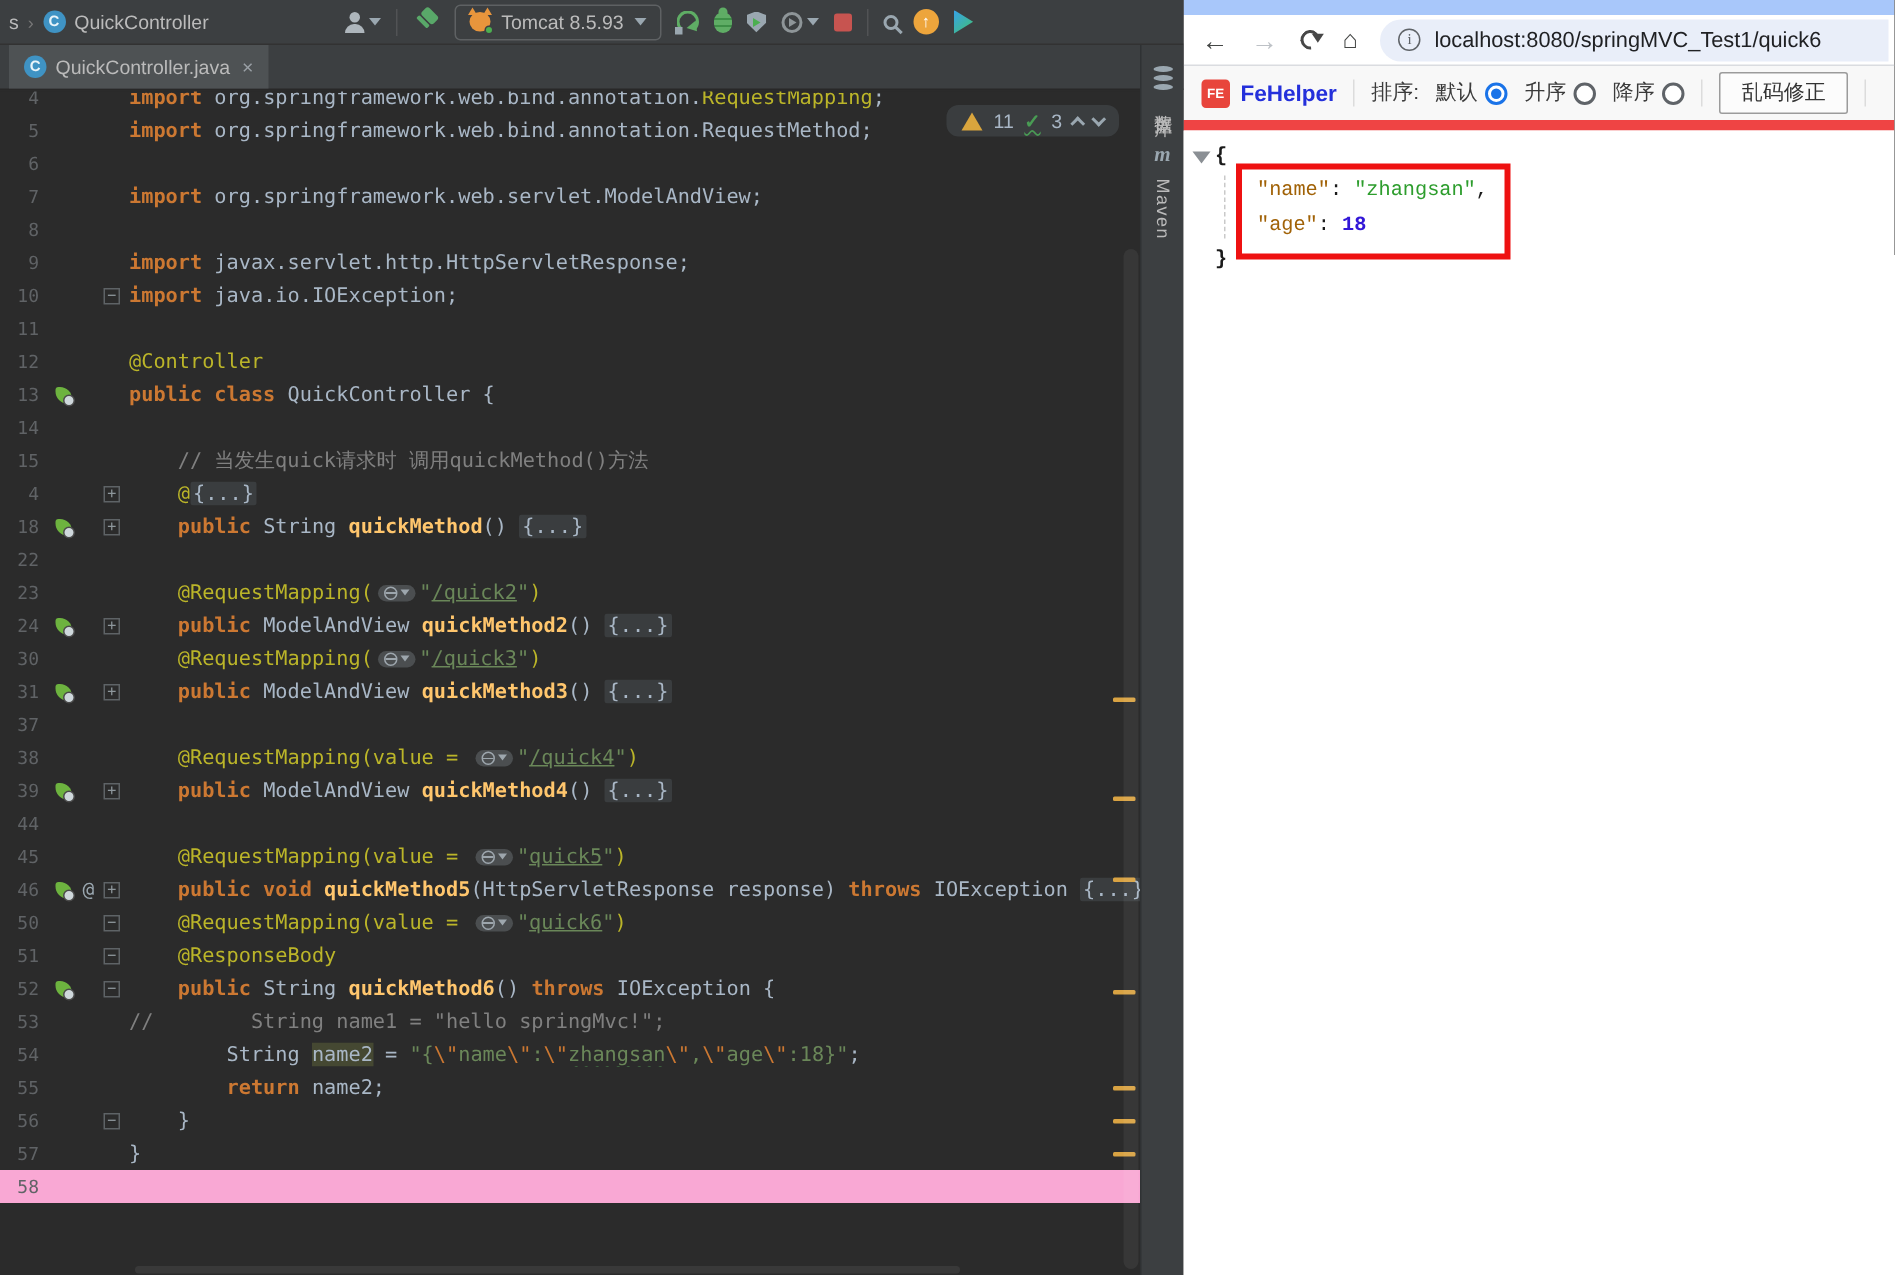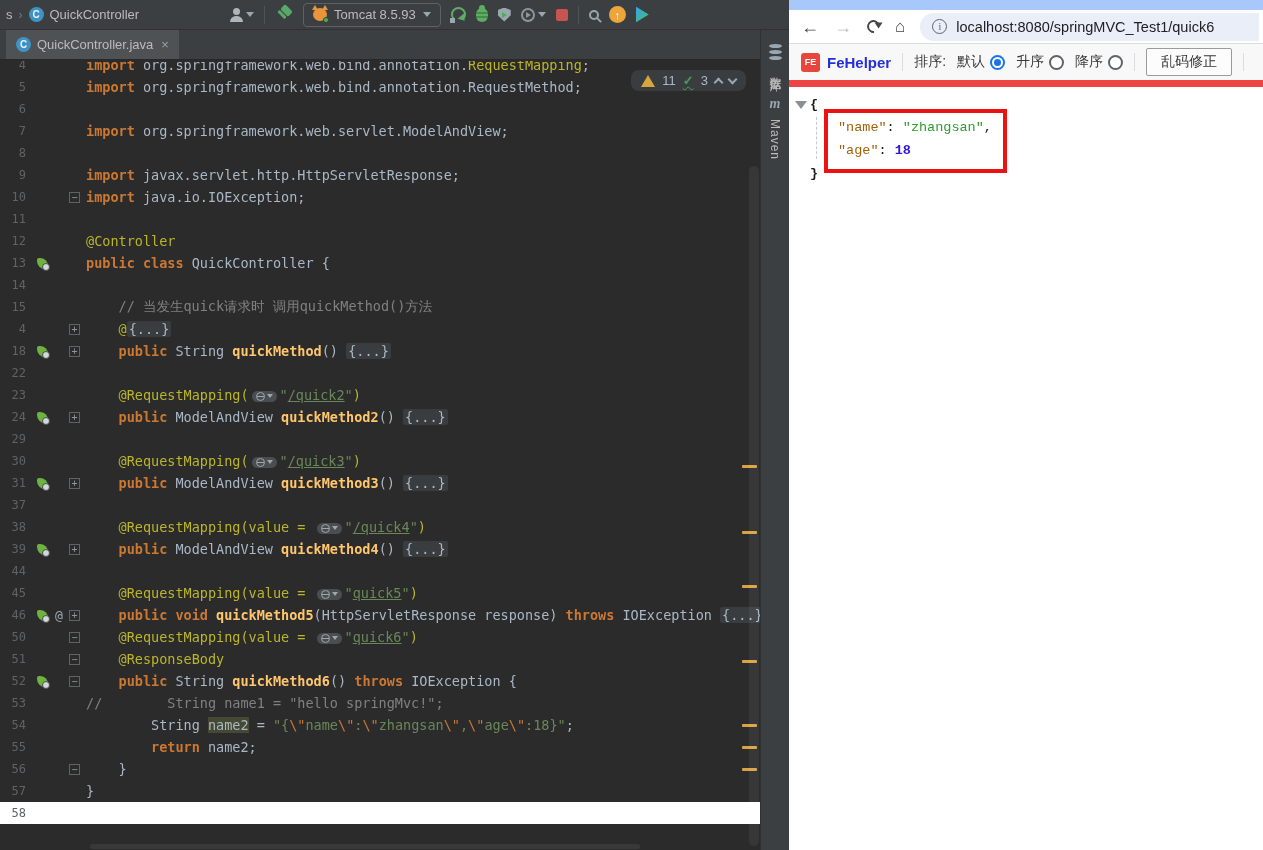--- a/index.html
+++ b/index.html
@@ -45,21 +45,21 @@
 
   .tabbar { height:30px; background:#3C3F41; display:flex; align-items:stretch; border-bottom:1px solid #282828; padding-left:6px; }
   .tab { display:flex; align-items:center; gap:6px; background:#4E5254; padding:0 10px; color:#BBBBBB; font-size:13px; }
   .tab-close { color:#9AA0A6; font-size:13px; margin-left:2px; }
   .tab-close::before { content:"×"; }
 
   
   .editor { position:absolute; left:0; top:61px; right:29px; bottom:0; background:#2B2B2B; overflow:hidden; }
   #code-lines { margin-top:-7px; }
   .code-row { height:22px; display:flex; align-items:center; white-space:pre; font-family:"DejaVu Sans Mono", monospace; font-size:13.5px; overflow:hidden; }
-  .code-row.current { background:#ffffff; }
+  .code-row.current { background:#f9a8d4; }
   .ln { width:26px; flex:none; text-align:right; color:#606366; font-size:12px; }
   .g { flex:none; display:flex; align-items:center; justify-content:center; }
   .g1 { width:20px; margin-left:6px; } .g2 { width:14px; } .g3 { width:17px; margin-right:3px; }
   .spring-icon { width:11px; height:11px; background:#6DB33F; border-radius:2px 8px 2px 8px; position:relative; }
   .spring-icon::after { content:""; position:absolute; right:-2px; bottom:-2px; width:6px; height:6px; border-radius:50%; background:#CFD8DC; border:1px solid #4A4A4A; }
   .at-icon { color:#9AA7B0; font-size:13px; }
   .foldbox { width:11px; height:11px; border:1px solid #5E6366; color:#8E979C; font-size:10px; line-height:9px; text-align:center; background:#2B2B2B; }
   .codeline { flex:1; overflow:hidden; }
   .tk-kw { color:#CC7832; font-weight:bold; }
   .tk-id { color:#A9B7C6; }
@@ -196,21 +196,20 @@
           <div class="code-row"><span class="ln">11</span><span class="g g1"></span><span class="g g2"></span><span class="g g3"></span><span class="codeline"></span></div>
           <div class="code-row"><span class="ln">12</span><span class="g g1"></span><span class="g g2"></span><span class="g g3"></span><span class="codeline"><span class="tk-ann">@Controller</span></span></div>
           <div class="code-row"><span class="ln">13</span><span class="g g1"><span class="spring-icon"></span></span><span class="g g2"></span><span class="g g3"></span><span class="codeline"><span class="tk-kw">public class</span><span class="tk-id"> QuickController {</span></span></div>
           <div class="code-row"><span class="ln">14</span><span class="g g1"></span><span class="g g2"></span><span class="g g3"></span><span class="codeline"></span></div>
           <div class="code-row"><span class="ln">15</span><span class="g g1"></span><span class="g g2"></span><span class="g g3"></span><span class="codeline"><span class="tk-cmt">    // 当发生quick请求时 调用quickMethod()方法</span></span></div>
           <div class="code-row"><span class="ln">4</span><span class="g g1"></span><span class="g g2"></span><span class="g g3"><span class="foldbox">+</span></span><span class="codeline"><span class="tk-id">    </span><span class="tk-ann">@</span><span class="tk-fold">{...}</span></span></div>
           <div class="code-row"><span class="ln">18</span><span class="g g1"><span class="spring-icon"></span></span><span class="g g2"></span><span class="g g3"><span class="foldbox">+</span></span><span class="codeline"><span class="tk-id">    </span><span class="tk-kw">public</span><span class="tk-id"> String </span><span class="tk-mth">quickMethod</span><span class="tk-id">() </span><span class="tk-fold">{...}</span></span></div>
           <div class="code-row"><span class="ln">22</span><span class="g g1"></span><span class="g g2"></span><span class="g g3"></span><span class="codeline"></span></div>
           <div class="code-row"><span class="ln">23</span><span class="g g1"></span><span class="g g2"></span><span class="g g3"></span><span class="codeline"><span class="tk-id">    </span><span class="tk-ann">@RequestMapping(</span><span class="inlay"><span class="globe"></span><span class="inlay-caret"></span></span><span class="tk-str">"</span><span class="tk-lnk">/quick2</span><span class="tk-str">"</span><span class="tk-ann">)</span></span></div>
           <div class="code-row"><span class="ln">24</span><span class="g g1"><span class="spring-icon"></span></span><span class="g g2"></span><span class="g g3"><span class="foldbox">+</span></span><span class="codeline"><span class="tk-id">    </span><span class="tk-kw">public</span><span class="tk-id"> ModelAndView </span><span class="tk-mth">quickMethod2</span><span class="tk-id">() </span><span class="tk-fold">{...}</span></span></div>
-          <div class="code-row"><span class="ln">29</span><span class="g g1"></span><span class="g g2"></span><span class="g g3"></span><span class="codeline"></span></div>
           <div class="code-row"><span class="ln">30</span><span class="g g1"></span><span class="g g2"></span><span class="g g3"></span><span class="codeline"><span class="tk-id">    </span><span class="tk-ann">@RequestMapping(</span><span class="inlay"><span class="globe"></span><span class="inlay-caret"></span></span><span class="tk-str">"</span><span class="tk-lnk">/quick3</span><span class="tk-str">"</span><span class="tk-ann">)</span></span></div>
           <div class="code-row"><span class="ln">31</span><span class="g g1"><span class="spring-icon"></span></span><span class="g g2"></span><span class="g g3"><span class="foldbox">+</span></span><span class="codeline"><span class="tk-id">    </span><span class="tk-kw">public</span><span class="tk-id"> ModelAndView </span><span class="tk-mth">quickMethod3</span><span class="tk-id">() </span><span class="tk-fold">{...}</span></span></div>
           <div class="code-row"><span class="ln">37</span><span class="g g1"></span><span class="g g2"></span><span class="g g3"></span><span class="codeline"></span></div>
           <div class="code-row"><span class="ln">38</span><span class="g g1"></span><span class="g g2"></span><span class="g g3"></span><span class="codeline"><span class="tk-id">    </span><span class="tk-ann">@RequestMapping(</span><span class="tk-ann">value = </span><span class="inlay"><span class="globe"></span><span class="inlay-caret"></span></span><span class="tk-str">"</span><span class="tk-lnk">/quick4</span><span class="tk-str">"</span><span class="tk-ann">)</span></span></div>
           <div class="code-row"><span class="ln">39</span><span class="g g1"><span class="spring-icon"></span></span><span class="g g2"></span><span class="g g3"><span class="foldbox">+</span></span><span class="codeline"><span class="tk-id">    </span><span class="tk-kw">public</span><span class="tk-id"> ModelAndView </span><span class="tk-mth">quickMethod4</span><span class="tk-id">() </span><span class="tk-fold">{...}</span></span></div>
           <div class="code-row"><span class="ln">44</span><span class="g g1"></span><span class="g g2"></span><span class="g g3"></span><span class="codeline"></span></div>
           <div class="code-row"><span class="ln">45</span><span class="g g1"></span><span class="g g2"></span><span class="g g3"></span><span class="codeline"><span class="tk-id">    </span><span class="tk-ann">@RequestMapping(</span><span class="tk-ann">value = </span><span class="inlay"><span class="globe"></span><span class="inlay-caret"></span></span><span class="tk-str">"</span><span class="tk-lnk">quick5</span><span class="tk-str">"</span><span class="tk-ann">)</span></span></div>
           <div class="code-row"><span class="ln">46</span><span class="g g1"><span class="spring-icon"></span></span><span class="g g2"><span class="at-icon">@</span></span><span class="g g3"><span class="foldbox">+</span></span><span class="codeline"><span class="tk-id">    </span><span class="tk-kw">public void</span><span class="tk-id"> </span><span class="tk-mth">quickMethod5</span><span class="tk-id">(HttpServletResponse response) </span><span class="tk-kw">throws</span><span class="tk-id"> IOException </span><span class="tk-fold">{...}</span></span></div>
           <div class="code-row"><span class="ln">50</span><span class="g g1"></span><span class="g g2"></span><span class="g g3"><span class="foldbox">−</span></span><span class="codeline"><span class="tk-id">    </span><span class="tk-ann">@RequestMapping(</span><span class="tk-ann">value = </span><span class="inlay"><span class="globe"></span><span class="inlay-caret"></span></span><span class="tk-str">"</span><span class="tk-lnk">quick6</span><span class="tk-str">"</span><span class="tk-ann">)</span></span></div>
           <div class="code-row"><span class="ln">51</span><span class="g g1"></span><span class="g g2"></span><span class="g g3"><span class="foldbox">−</span></span><span class="codeline"><span class="tk-id">    </span><span class="tk-ann">@ResponseBody</span></span></div>

